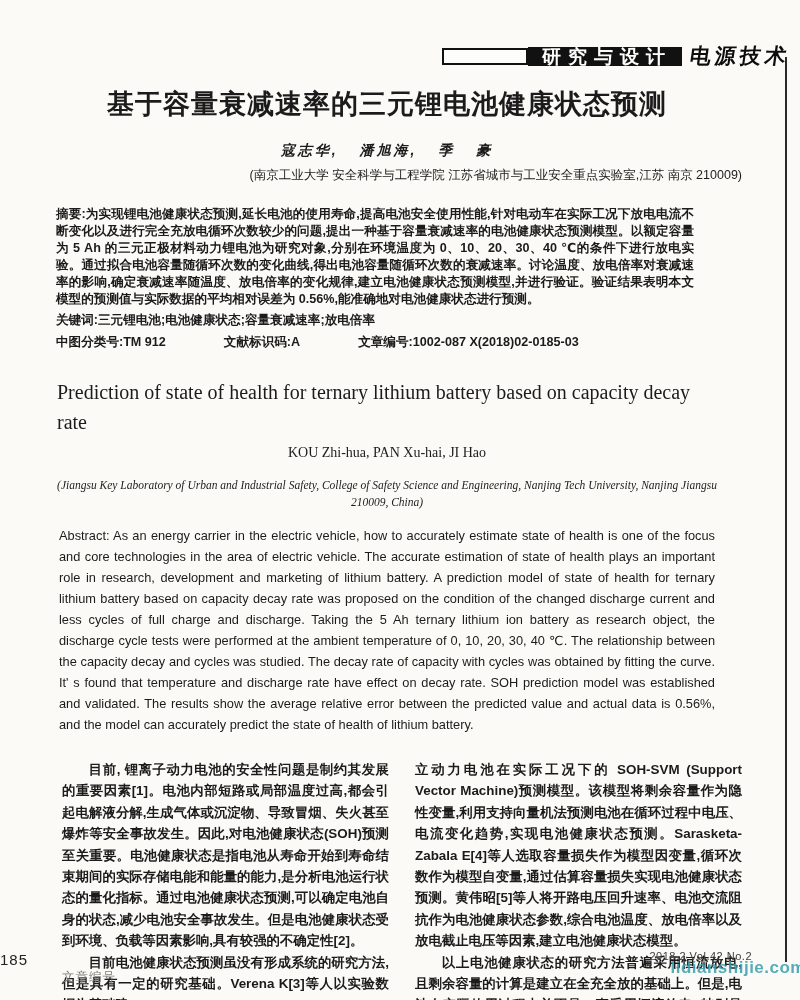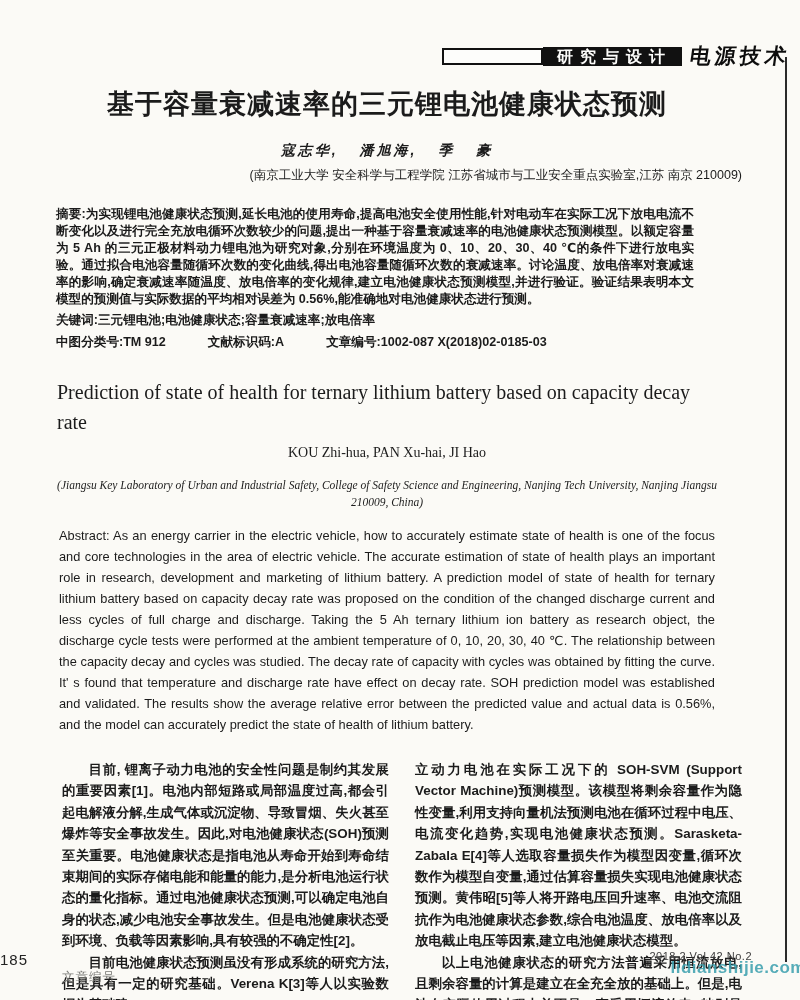--- a/index.html
+++ b/index.html
@@ -12,35 +12,35 @@
   .page{
     position:relative;width:800px;height:1000px;
     background:#fbfaf6;
     overflow:hidden;
   }
   
   .jheader{position:absolute;top:45px;left:442px;right:10px;height:22px;display:flex;align-items:center;}
   .hdr-openbox{width:100px;height:13px;border:2px solid #111;background:#fdfdfb;}
   .hdr-blackbox{
     background:#111;color:#fdfdfb;height:19px;line-height:19px;
-    padding:0 10px 0 14px;font-size:16px;font-weight:700;letter-spacing:7px;white-space:nowrap;
+    padding:0 10px 0 14px;font-size:19px;font-weight:700;letter-spacing:7px;white-space:nowrap;
   }
   .hdr-journal{
     margin-left:8px;font-size:21px;font-weight:900;letter-spacing:4px;
     transform:skewX(-8deg);white-space:nowrap;color:#0d0d0d;
   }
   .edge-rule{position:absolute;top:57px;right:13px;bottom:38px;width:2px;background:#2a2a2a;}
   
   .front{padding:86px 58px 0 32px;}
   .title-zh{margin:0 0 20px 0;text-align:center;font-size:27px;font-weight:800;letter-spacing:1px;}
   .authors-zh{text-align:center;font-size:14px;font-weight:600;letter-spacing:3px;word-spacing:14px;margin-bottom:7px;font-style:italic;}
   .affil-zh{text-align:right;font-size:12.5px;margin-bottom:22px;}
   .abstract-zh{margin:0 0 4px 24px;width:638px;font-size:12.6px;font-weight:600;line-height:17px;text-align:justify;}
   .kw-zh{margin:0 0 4px 24px;font-size:12.6px;font-weight:700;line-height:17px;}
-  .meta-row{margin:0 0 0 24px;display:flex;gap:42px;font-size:12.6px;font-weight:600;line-height:18px;}
+  .meta-row{margin:0 0 0 24px;display:flex;gap:58px;font-size:12.6px;font-weight:600;line-height:18px;}
   
   .en{font-family:"Liberation Serif","DejaVu Serif",serif;}
   .title-en{margin:26px auto 8px auto;width:660px;text-align:left;font-size:20px;font-weight:400;line-height:30px;font-family:Liberation Serif, serif;}
   .authors-en{text-align:center;font-size:14px;margin-bottom:5px;}
   .affil-en{text-align:center;font-style:italic;font-size:11.5px;line-height:17px;width:660px;margin:16px auto 14px auto;}
   .abstract-en{margin:0 auto 2px auto;width:656px;font-size:12.8px;line-height:21px;text-align:justify;font-family:"Liberation Sans","DejaVu Sans",sans-serif;}
   .kw-en{margin:0 auto;width:656px;font-size:12.8px;line-height:21px;font-family:"Liberation Sans","DejaVu Sans",sans-serif;}
   
   .columns{display:flex;gap:26px;padding:22px 58px 0 62px;}
   .col{flex:1;min-width:0;}

